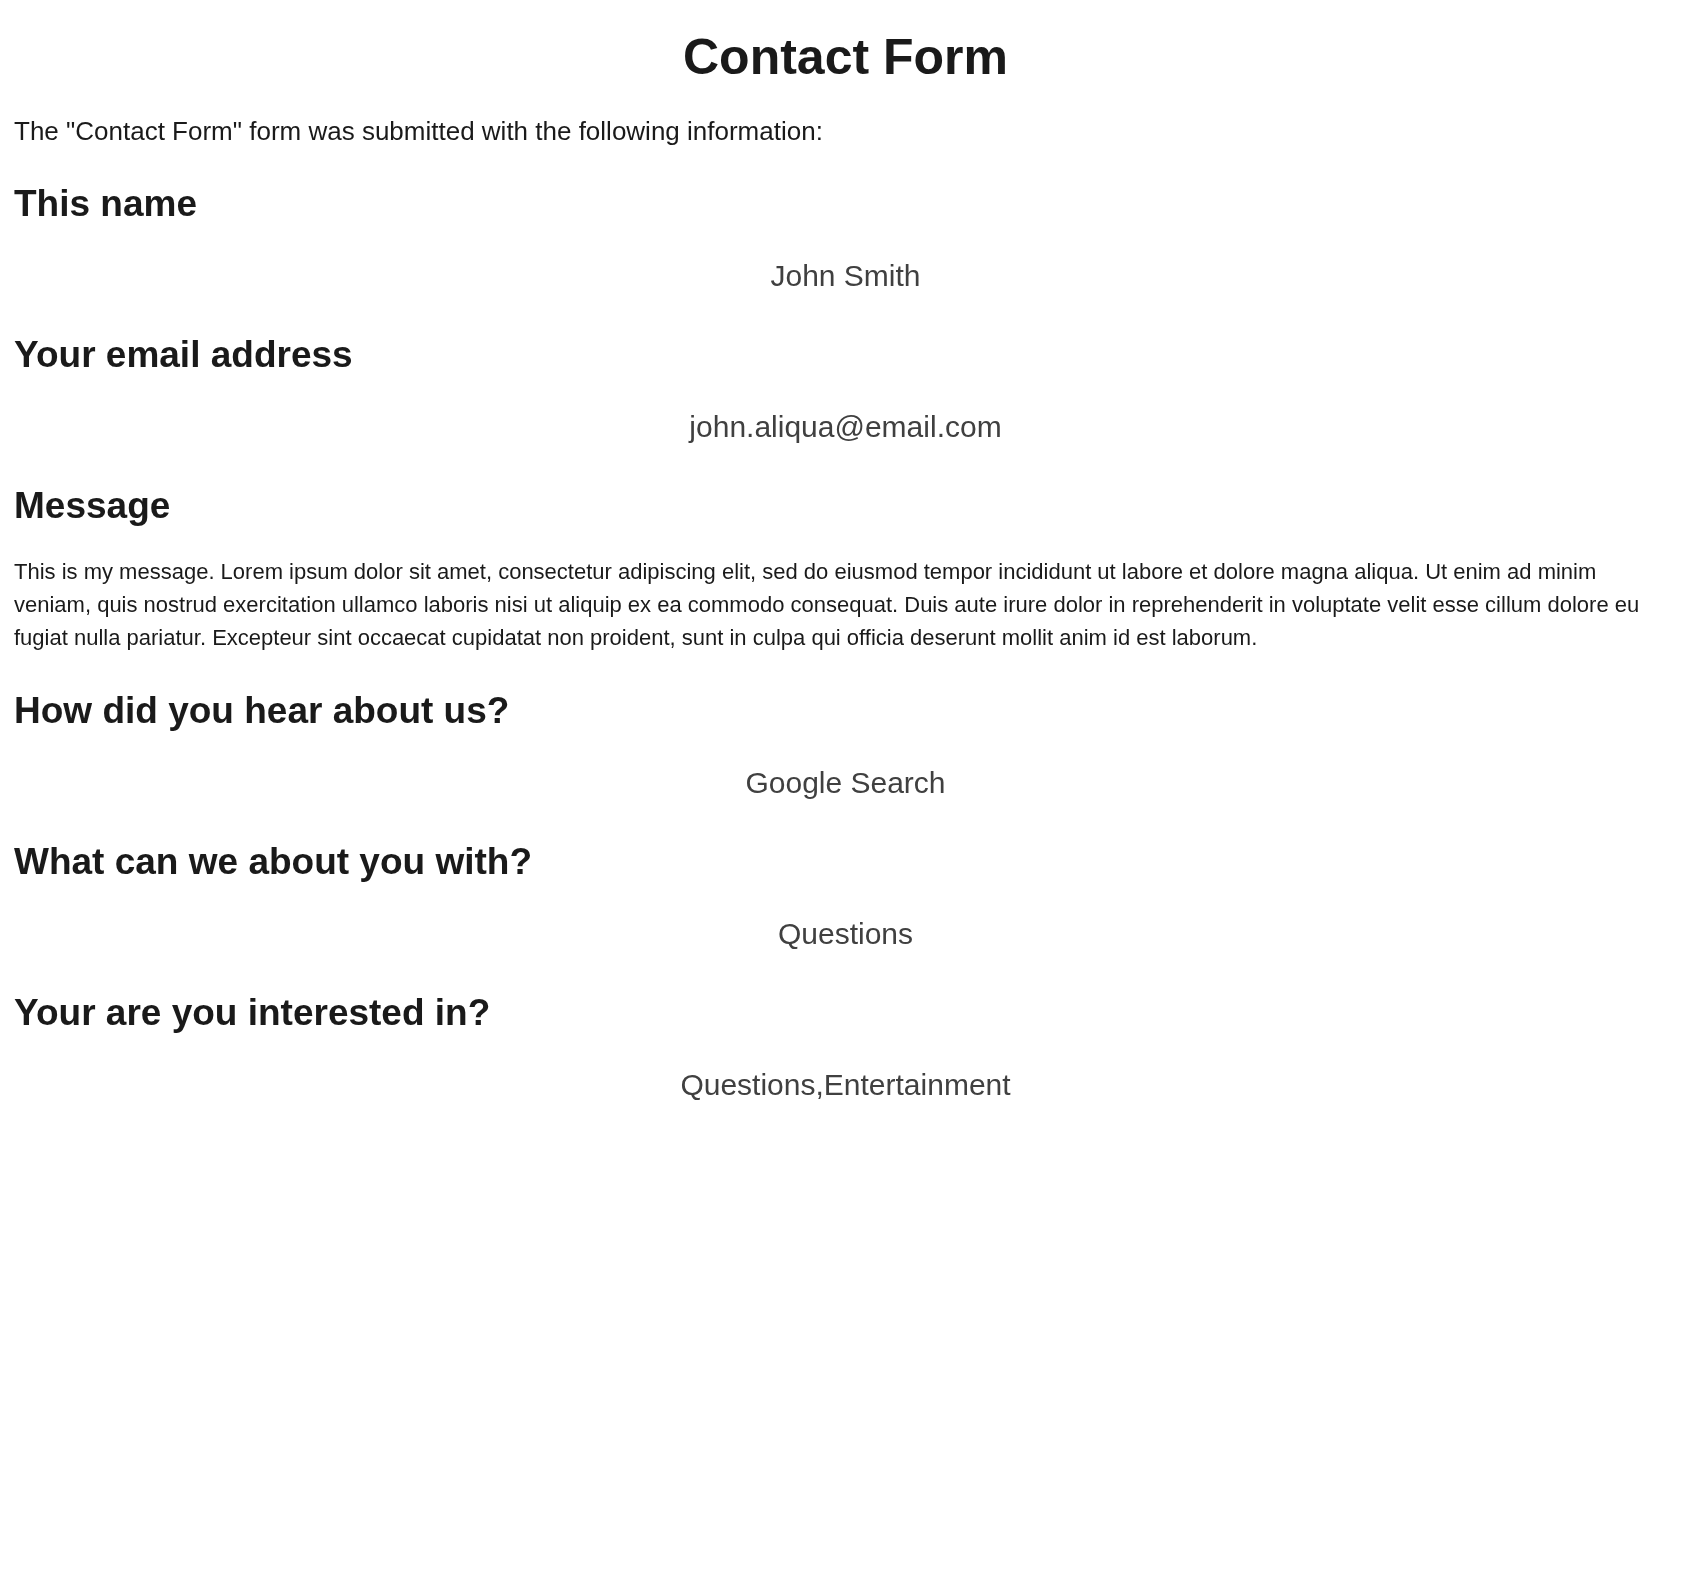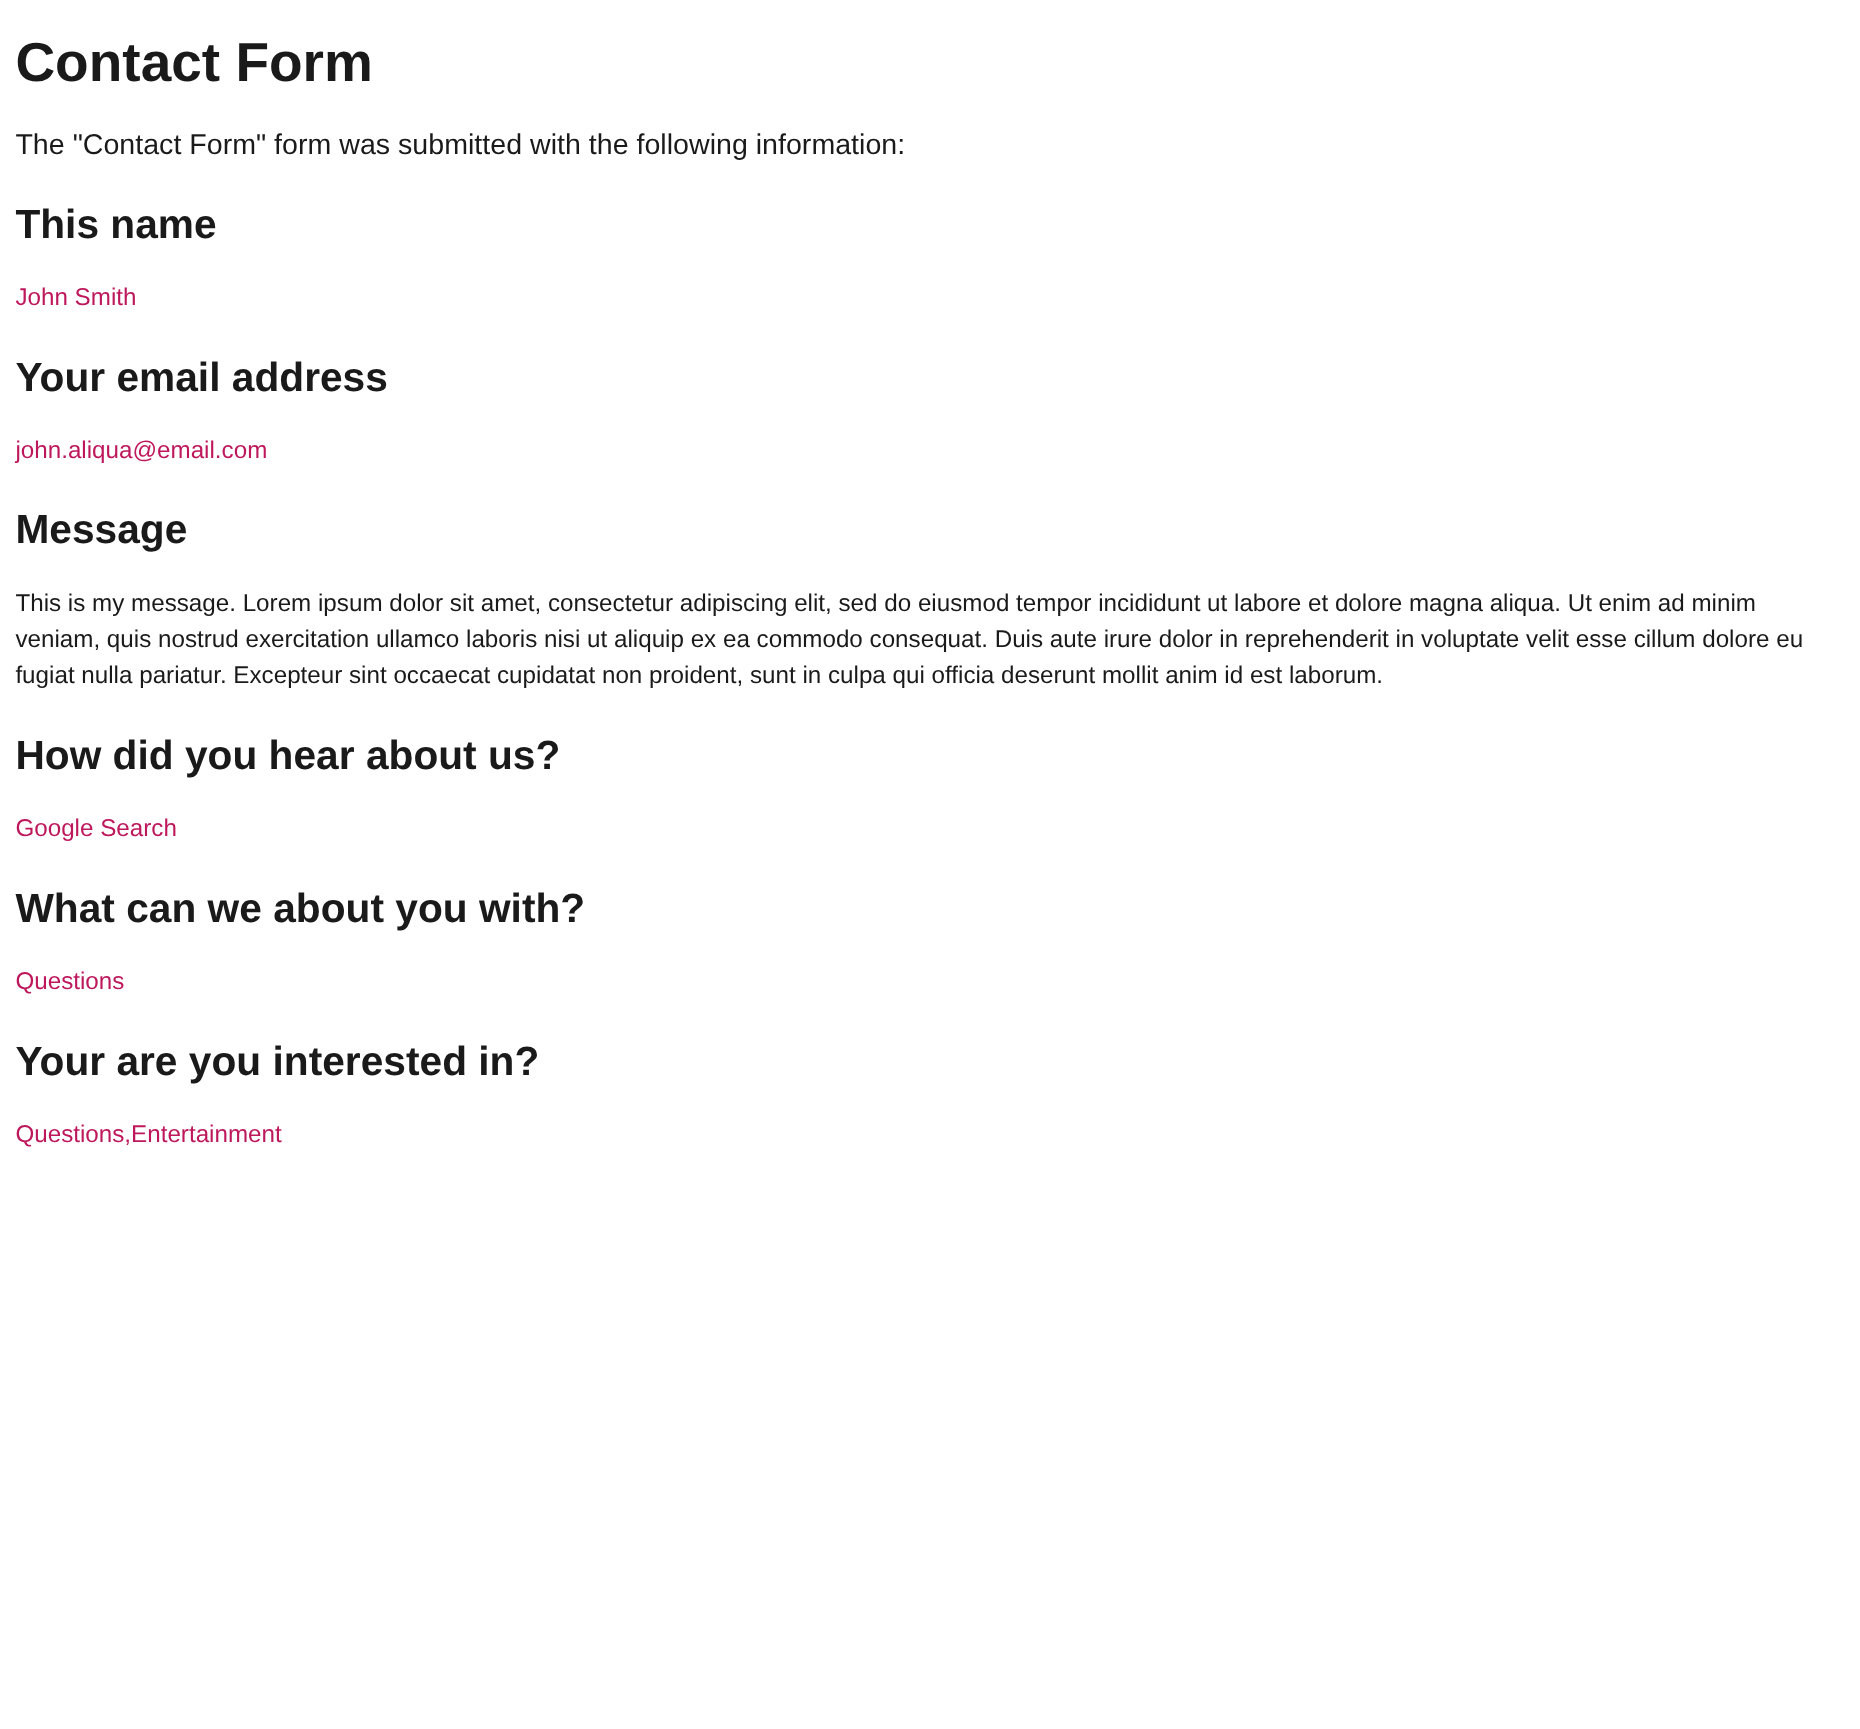--- a/index.html
+++ b/index.html
@@ -12,36 +12,38 @@
       background: #ffffff;
       color: #1a1a1a;
       padding: 14px;
       width: 1691px;
     }
     h1 {
       font-size: 50px;
       font-weight: 700;
       margin-bottom: 30px;
       margin-top: 14px;
+      text-align: center;
     }
     .intro {
       font-size: 26px;
       margin-bottom: 30px;
       color: #1a1a1a;
     }
     h2 {
       font-size: 37px;
       font-weight: 700;
       margin-top: 36px;
       margin-bottom: 28px;
     }
     .value {
-      font-size: 22px;
-      color: #be185d;
+      font-size: 30px;
+      color: #404040;
       line-height: 1.5;
+      text-align: center;
     }
     .message-value {
       font-size: 22px;
       color: #1a1a1a;
       line-height: 1.5;
       max-width: 1660px;
     }
   </style>
 </head>
 <body>

